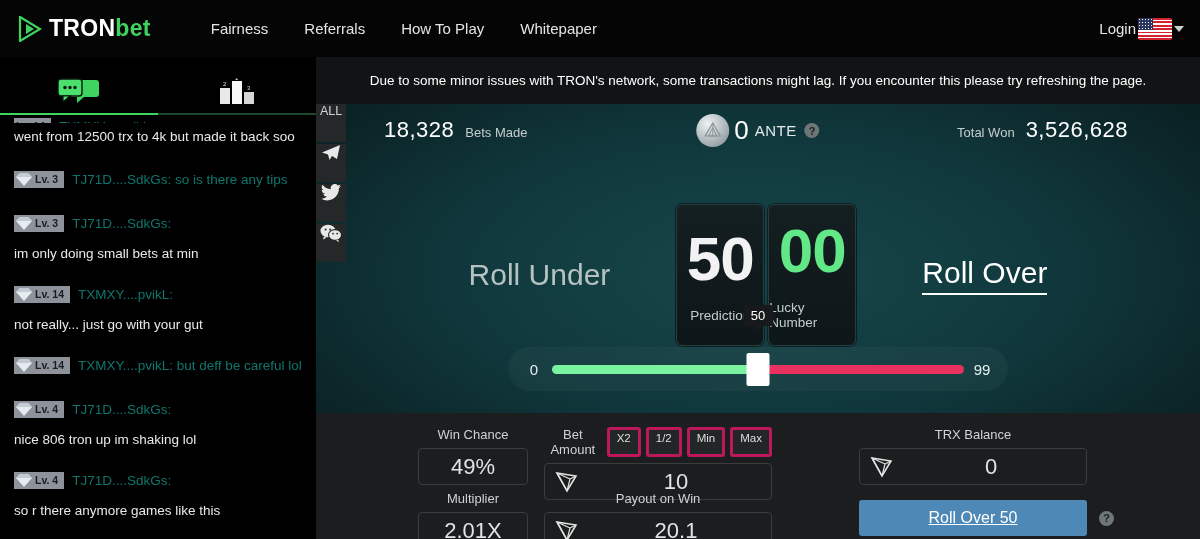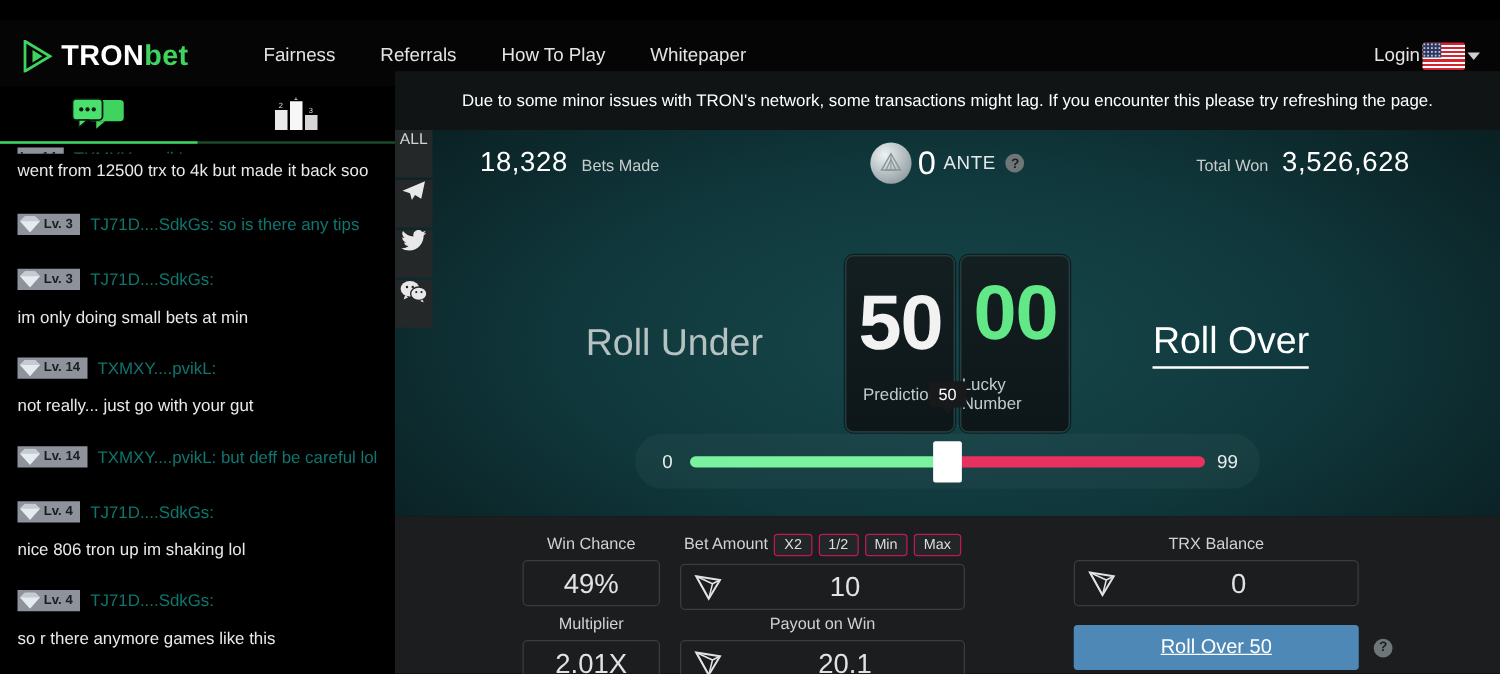--- a/index.html
+++ b/index.html
@@ -6,21 +6,21 @@
   html, body {
     width: 1200px; height: 539px;
     background: #000;
     font-family: "Liberation Sans", sans-serif;
     overflow: hidden;
   }
   .app { position: relative; width: 1200px; height: 539px; background: #000; }
 
   
   .topnav {
-    position: absolute; top: 16px; left: 0; width: 1200px; height: 57px;
+    position: absolute; top: 0; left: 0; width: 1200px; height: 57px;
     background: #050505;
     display: flex; align-items: center;
   }
   .logo-wrap { display: flex; align-items: center; margin-left: 18px; }
   .logo-mark { width: 24px; height: 26px; margin-right: 7px; display: block; }
   .logo-text { font-size: 23px; font-weight: bold; letter-spacing: .3px; }
   .logo-text .w { color: #ffffff; }
   .logo-text .g { color: #3fd35f; }
   .nav-links { display: flex; align-items: center; margin-left: 60px; gap: 36px; }
   .nav-link { color: #e4e4e4; font-size: 15px; cursor: pointer; }
@@ -126,21 +126,21 @@
 
   
   .controls { position: relative; height: 126px; background: #1b1d1e; }
   .ctl { position: absolute; }
   .ctl .cap { color: #cfd3d3; font-size: 13px; text-align: center; margin-bottom: 6px; }
   .field { height: 37px; border: 1px solid #3a3d3e; border-radius: 4px; background: #1b1d1e;
            display: flex; align-items: center; }
   .field .val { flex: 1; text-align: center; color: #dfe3e3; font-size: 22px; }
   .field .tron { width: 26px; height: 24px; margin-left: 10px; flex: none; }
   .capRow { display: flex; justify-content: center; gap: 5px; margin-bottom: 6px; }
-  .pill { border: 1px solid #be185d; border-radius: 3px; color: #dcdede; font-size: 11.5px;
+  .pill { border: 3px solid #be185d; border-radius: 3px; color: #dcdede; font-size: 11.5px;
           padding: 2px 7px; cursor: pointer; background: #232627; }
   .rollbtn { width: 228px; height: 36px; background: #4e88b6; border: none; border-radius: 3px;
              color: #ffffff; font-size: 16px; cursor: pointer; text-decoration: underline; }
   .rollwrap { display: flex; align-items: center; gap: 12px; }
 </style>
 </head>
 <body>
 
 <div class="app">
 

